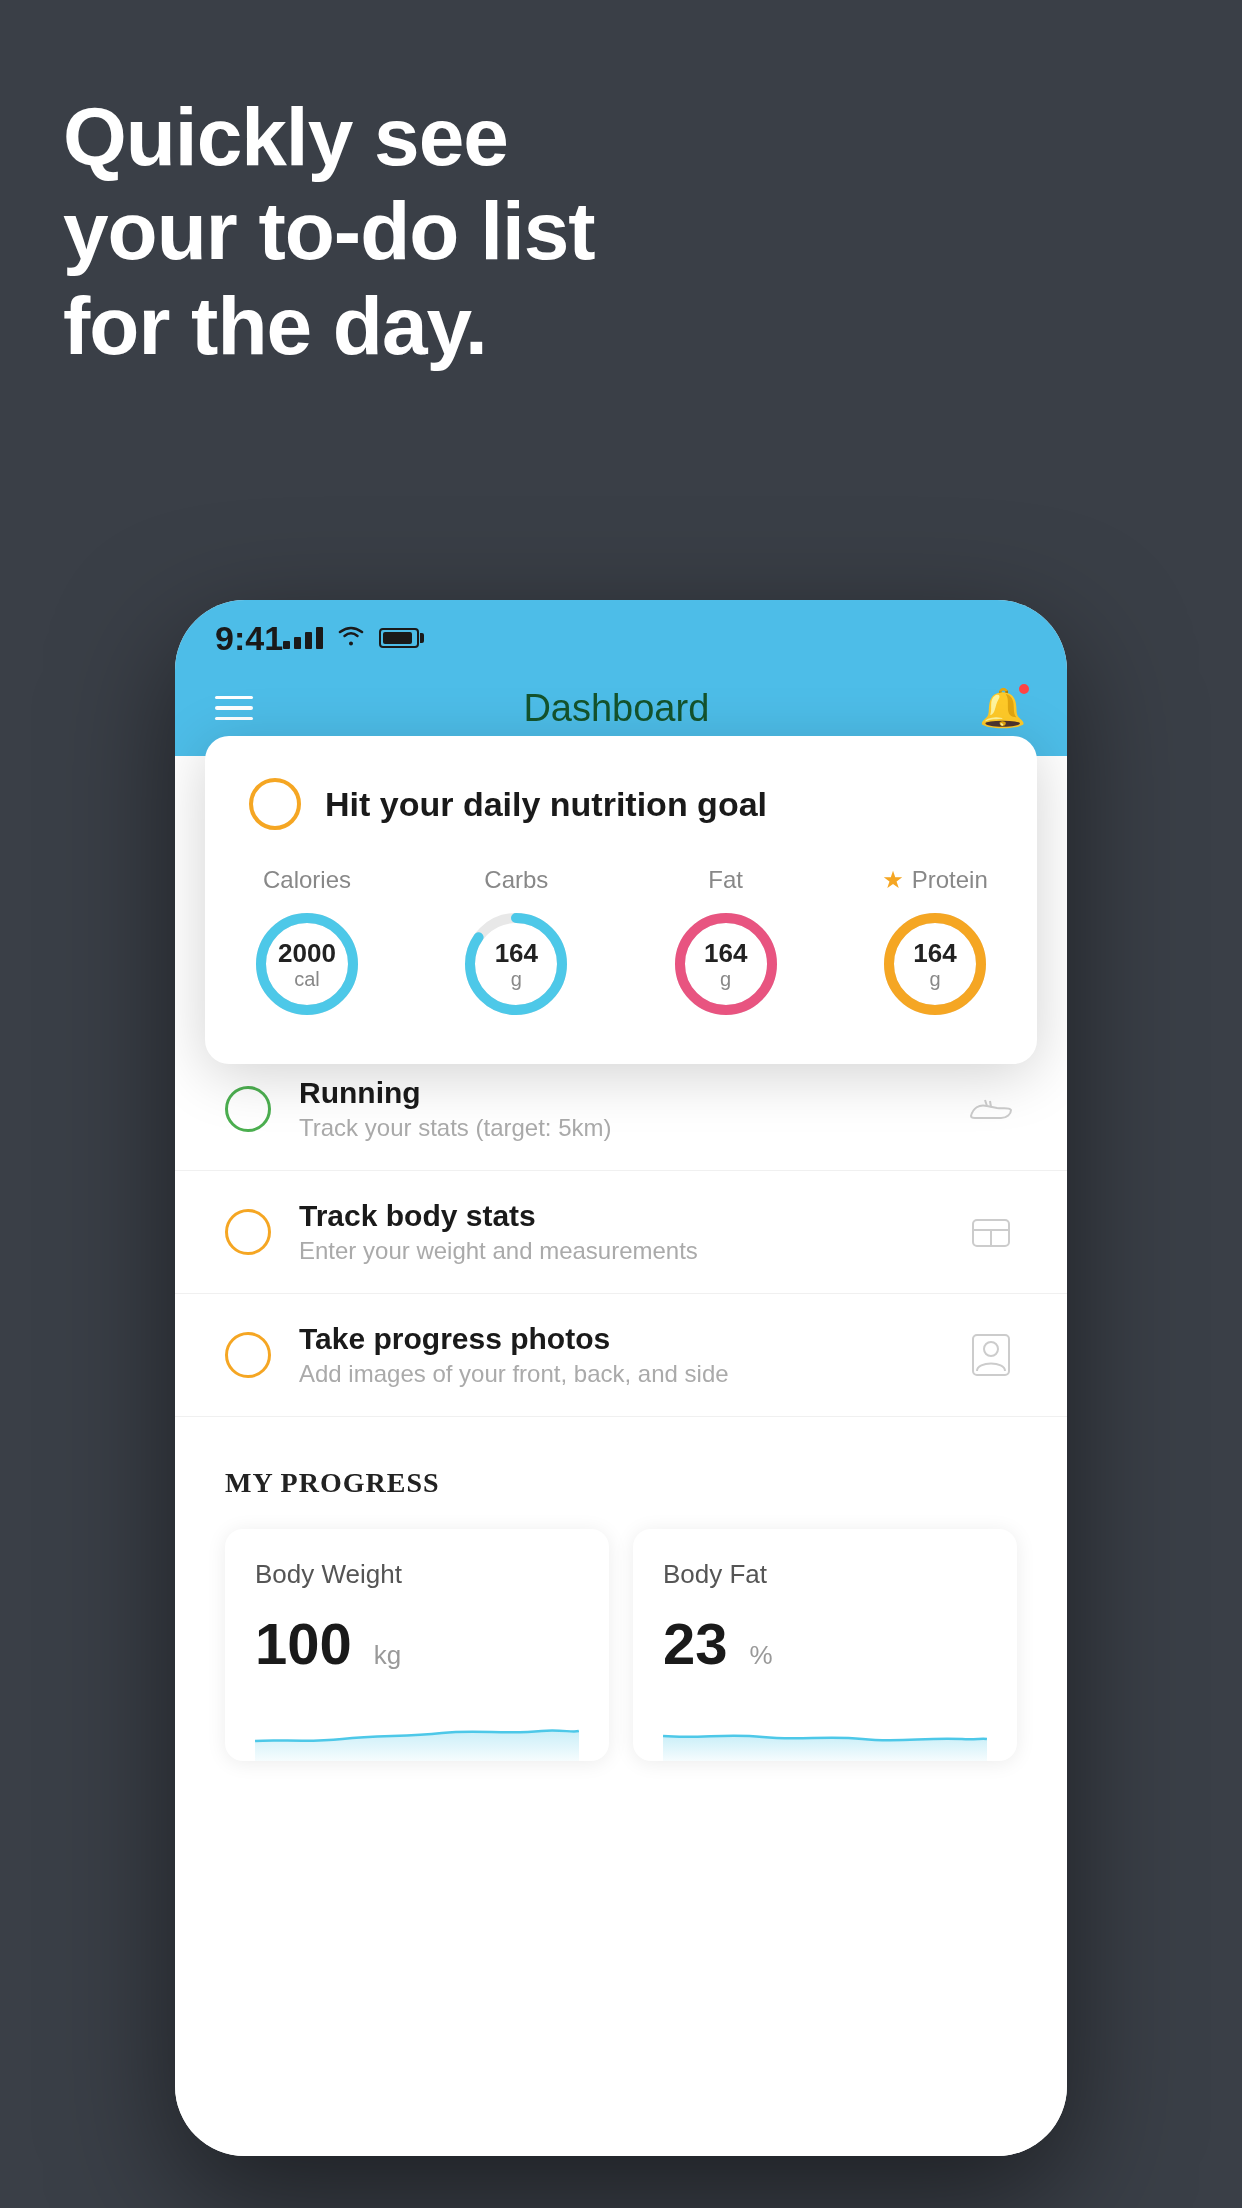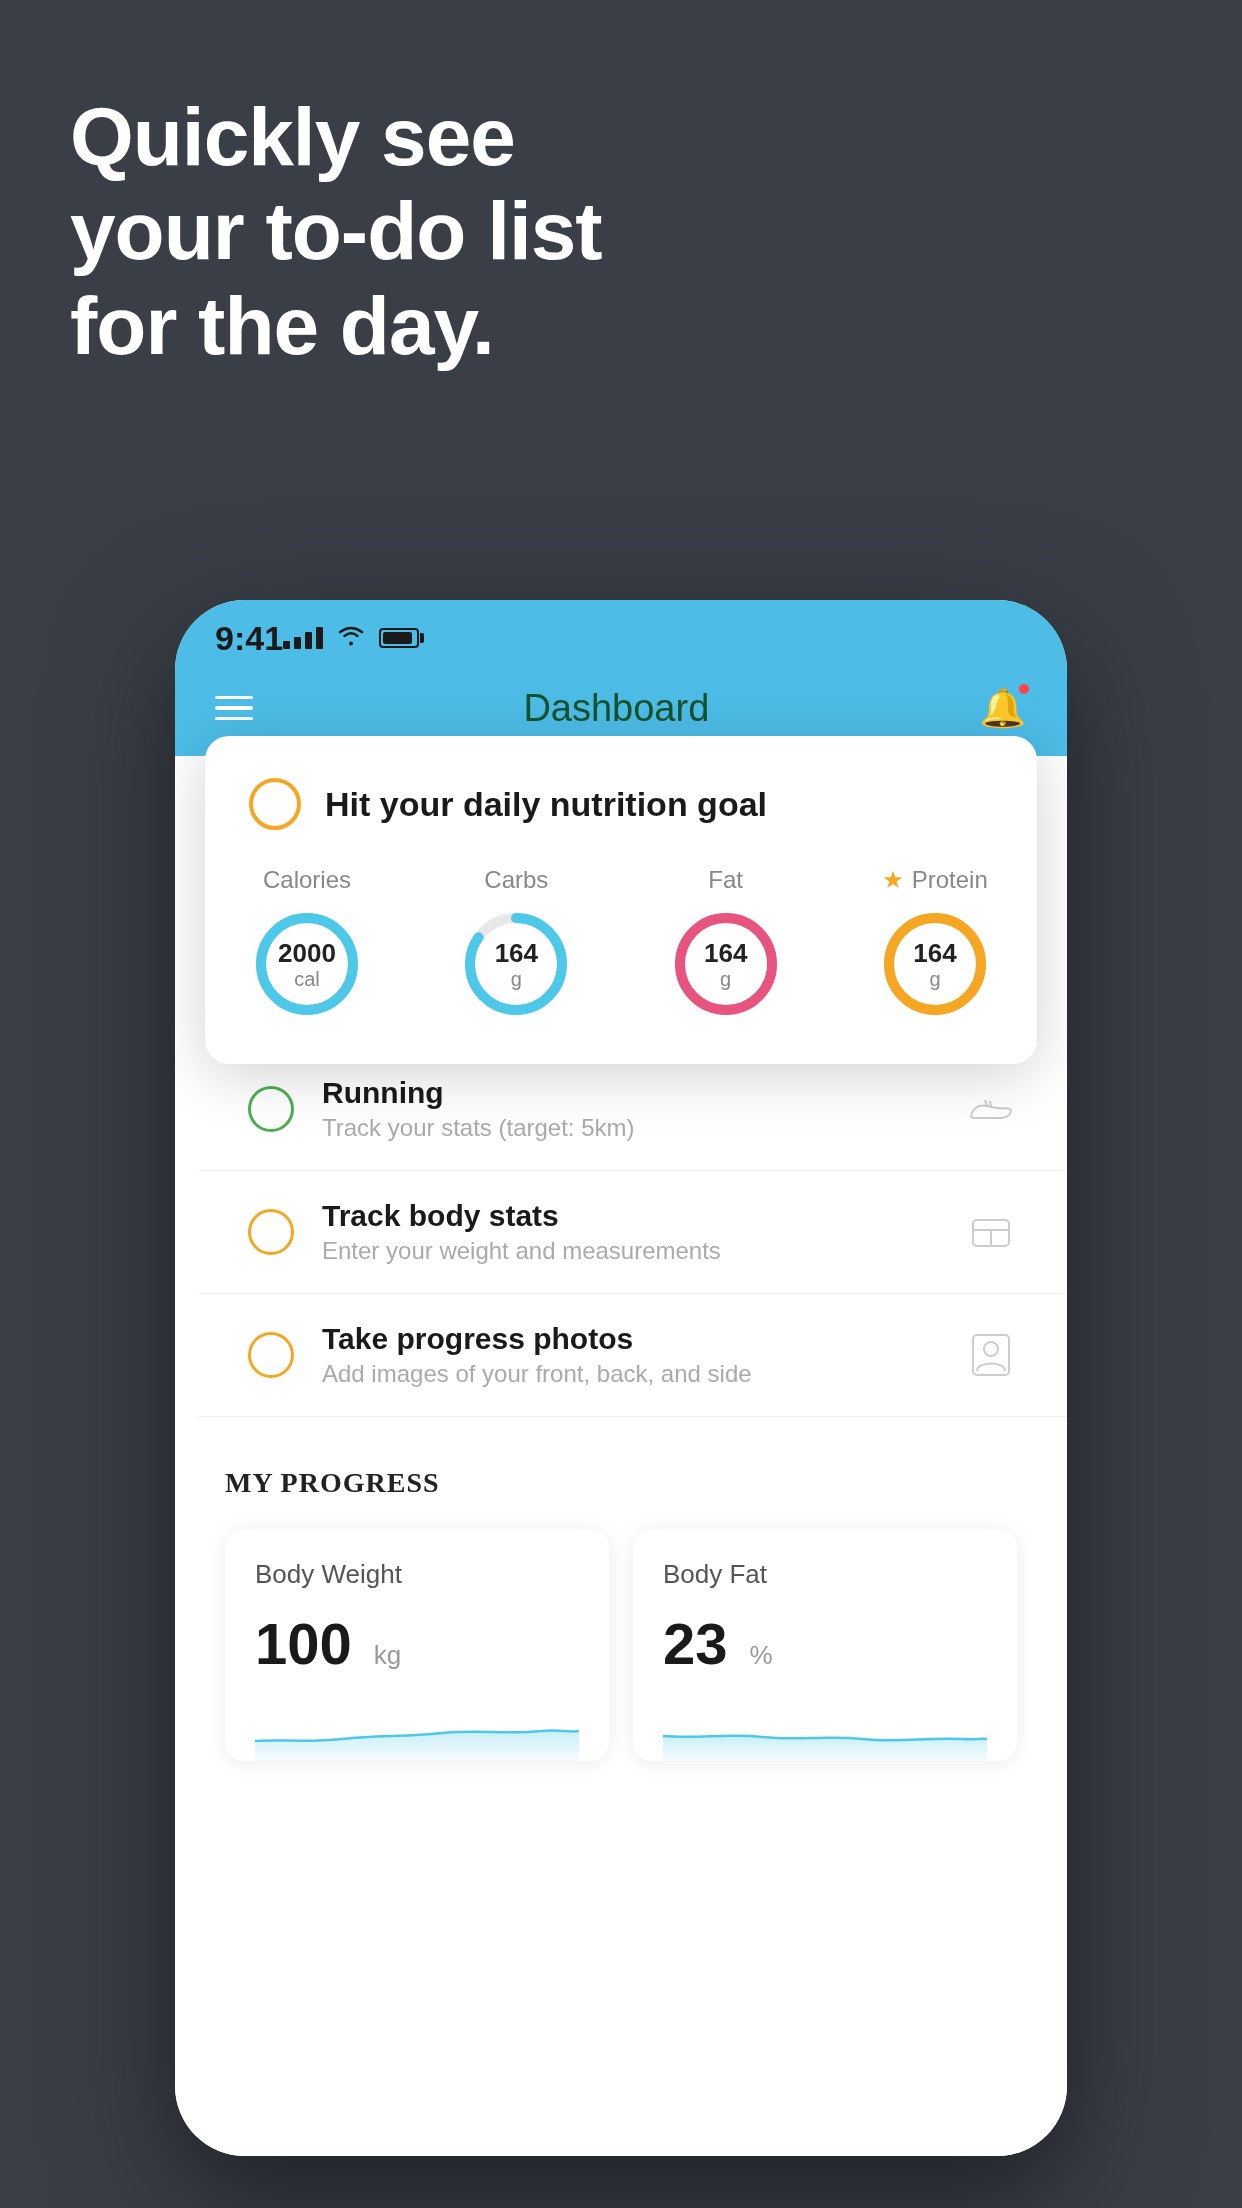--- a/index.html
+++ b/index.html
@@ -10,21 +10,21 @@
       background: #3a3f47;
       font-family: -apple-system, BlinkMacSystemFont, 'Helvetica Neue', Arial, sans-serif;
       overflow: hidden;
       position: relative;
     }
 
     
     .hero-text {
       position: absolute;
       top: 90px;
-      left: 70px;
+      left: 63px;
       color: #ffffff;
       font-size: 82px;
       font-weight: 800;
       line-height: 1.15;
       letter-spacing: -1px;
     }
 
     
     .phone-shell {
       position: absolute;
@@ -265,21 +265,20 @@
     .todo-list {
       padding: 200px 0 0 0;
     }
 
     .todo-item {
       display: flex;
       align-items: center;
       padding: 28px 50px;
       border-bottom: 1px solid #f0f0f0;
       gap: 28px;
-      margin-left: 23px;
     }
 
     .todo-circle {
       width: 46px;
       height: 46px;
       border-radius: 50%;
       flex-shrink: 0;
     }
 
     .todo-circle.green {

